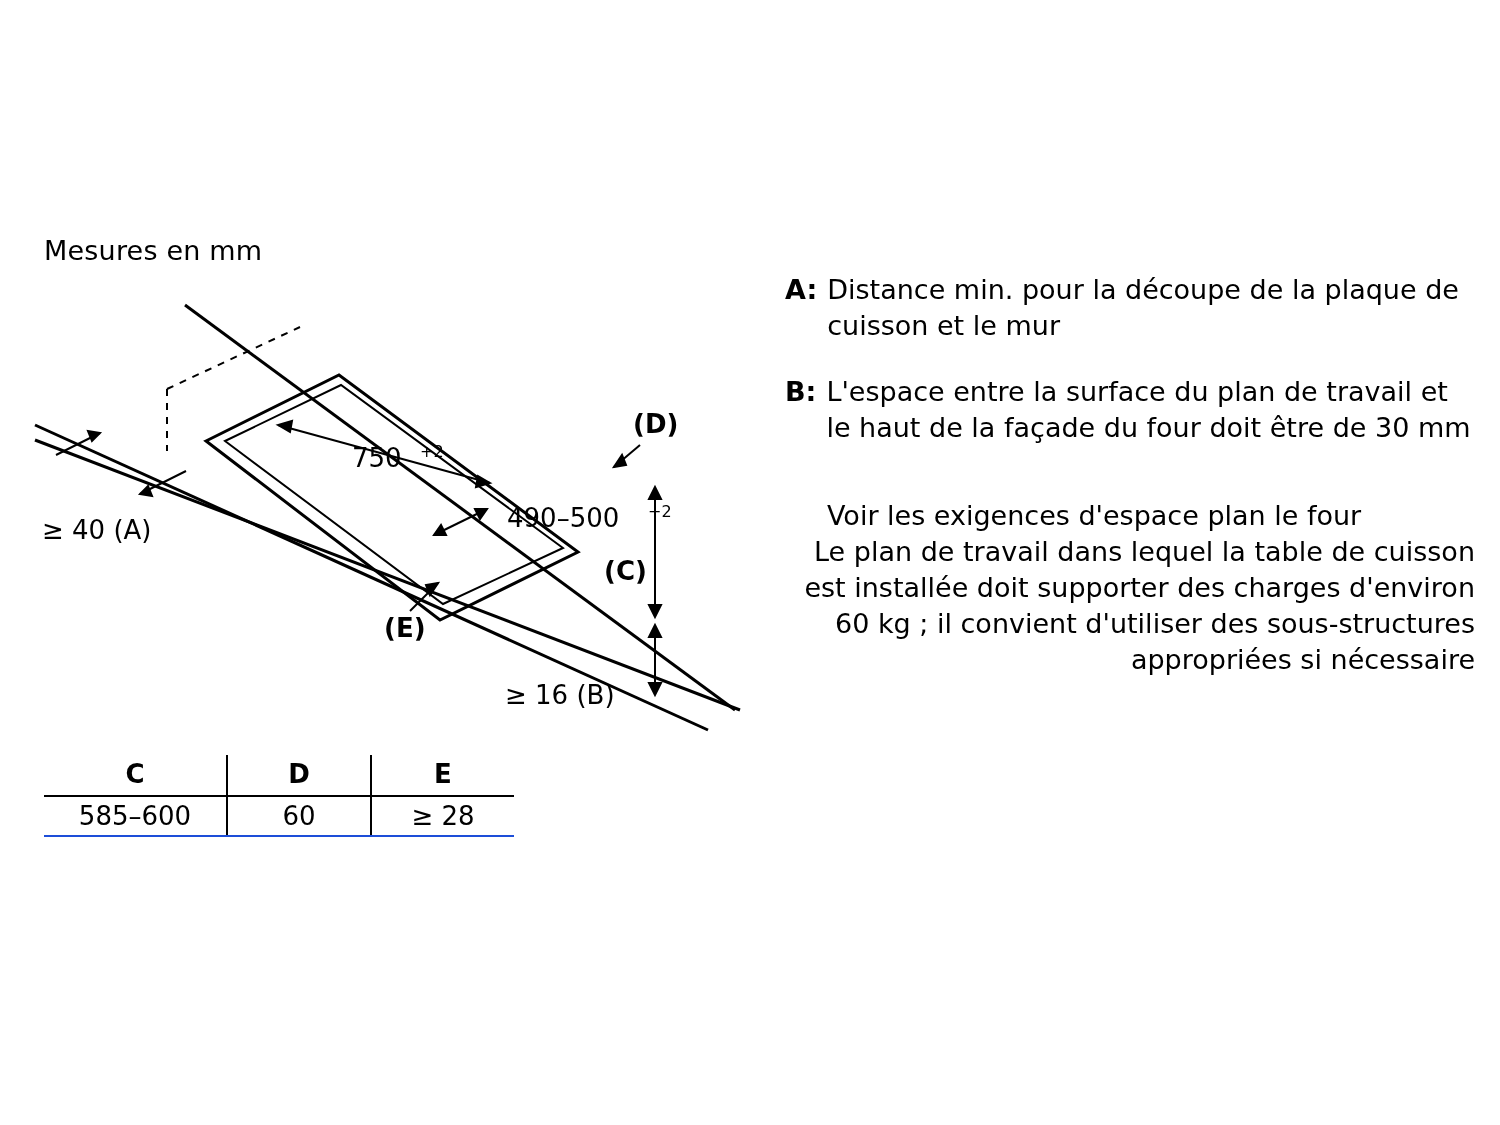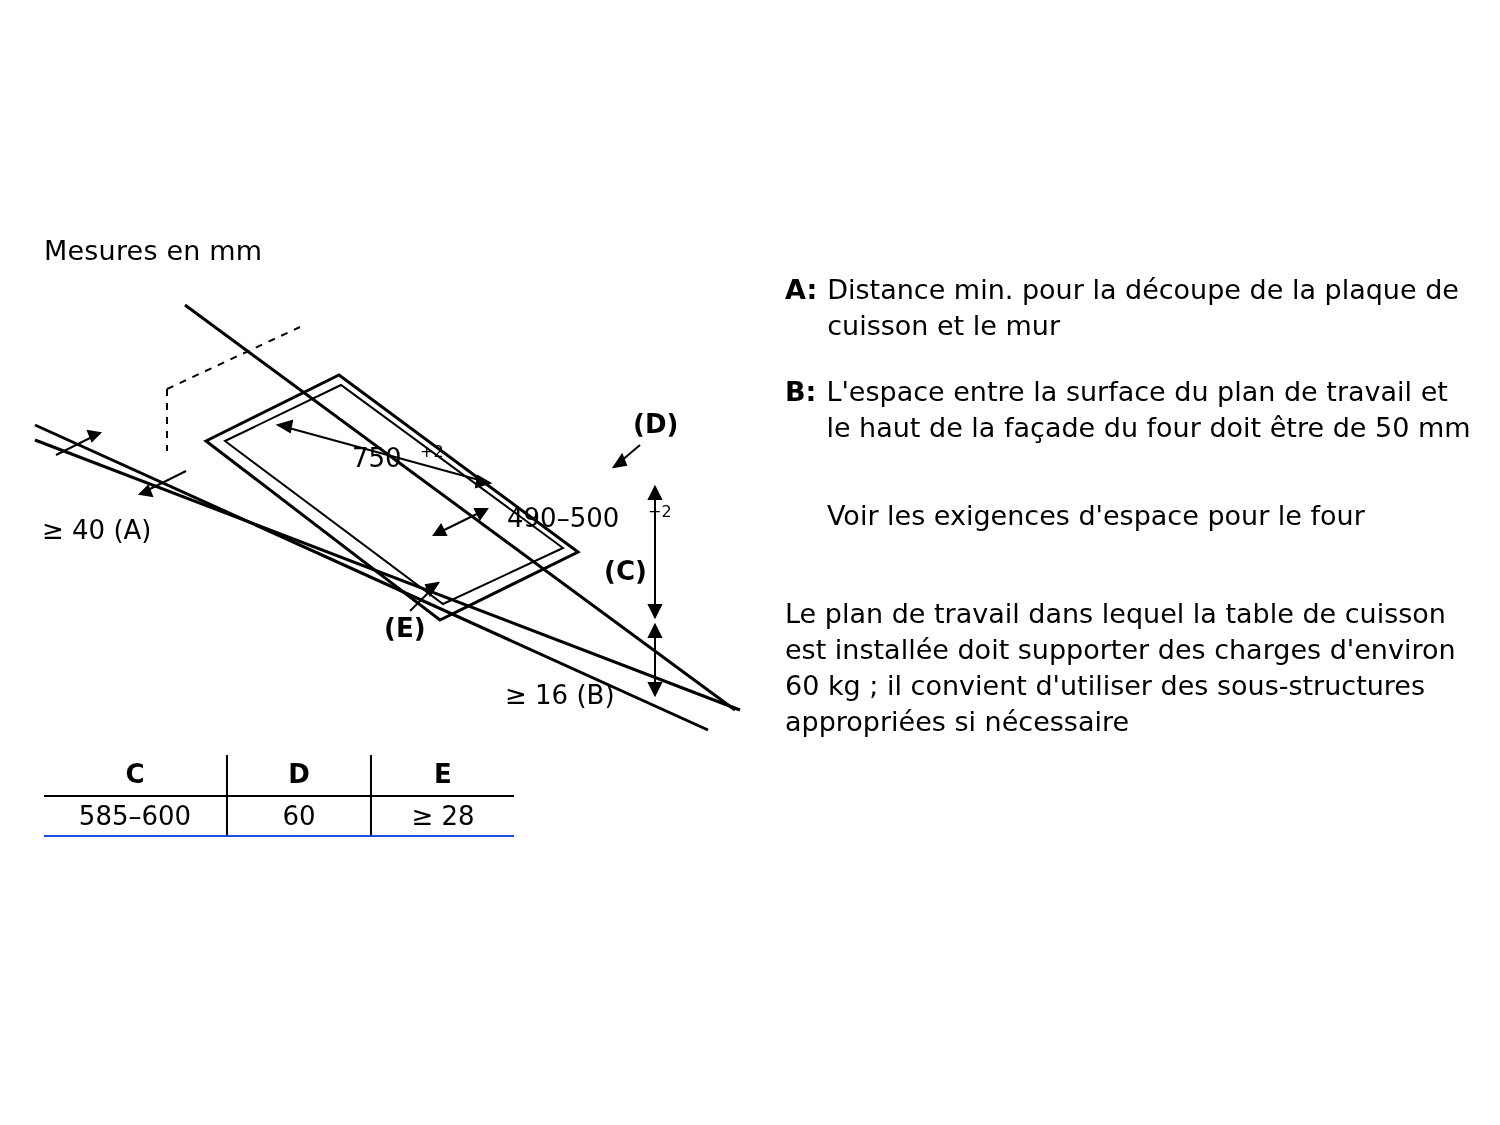--- a/index.html
+++ b/index.html
@@ -94,21 +94,21 @@
     line-height: 36px;
   }
   .note-plain {
     font-size: 27px;
     line-height: 36px;
   }
   .note-block-spaced {
     margin-top: 52px;
   }
   .note-block-bottom {
-    margin-top: 62px;
+    text-align: right;
   }
 
   svg text {
     font-family: "DejaVu Sans", sans-serif;
     fill: #000;
   }
   .dimlabel { font-size: 26px; }
   .dimlabel-b { font-size: 26px; font-weight: bold; }
   .sup { font-size: 16px; }
 </style>
@@ -207,19 +207,19 @@
     </tbody>
   </table>
 
   <div class="notes">
     <div class="note-row">
       <div class="note-key">A:</div>
       <div class="note-text">Distance min. pour la découpe de la plaque de cuisson et le mur</div>
     </div>
     <div class="note-row">
       <div class="note-key">B:</div>
-      <div class="note-text">L'espace entre la surface du plan de travail et le haut de la façade du four doit être de 50 mm</div>
+      <div class="note-text">L'espace entre la surface du plan de travail et le haut de la façade du four doit être de 30 mm</div>
     </div>
-    <div class="note-plain note-block-spaced" style="margin-left:42px;">Voir les exigences d'espace pour le four</div>
+    <div class="note-plain note-block-spaced" style="margin-left:42px;">Voir les exigences d'espace plan le four</div>
     <div class="note-plain note-block-bottom">Le plan de travail dans lequel la table de cuisson est installée doit supporter des charges d'environ 60 kg ; il convient d'utiliser des sous-structures appropriées si nécessaire</div>
   </div>
 
 </div>
 
 </body></html>

